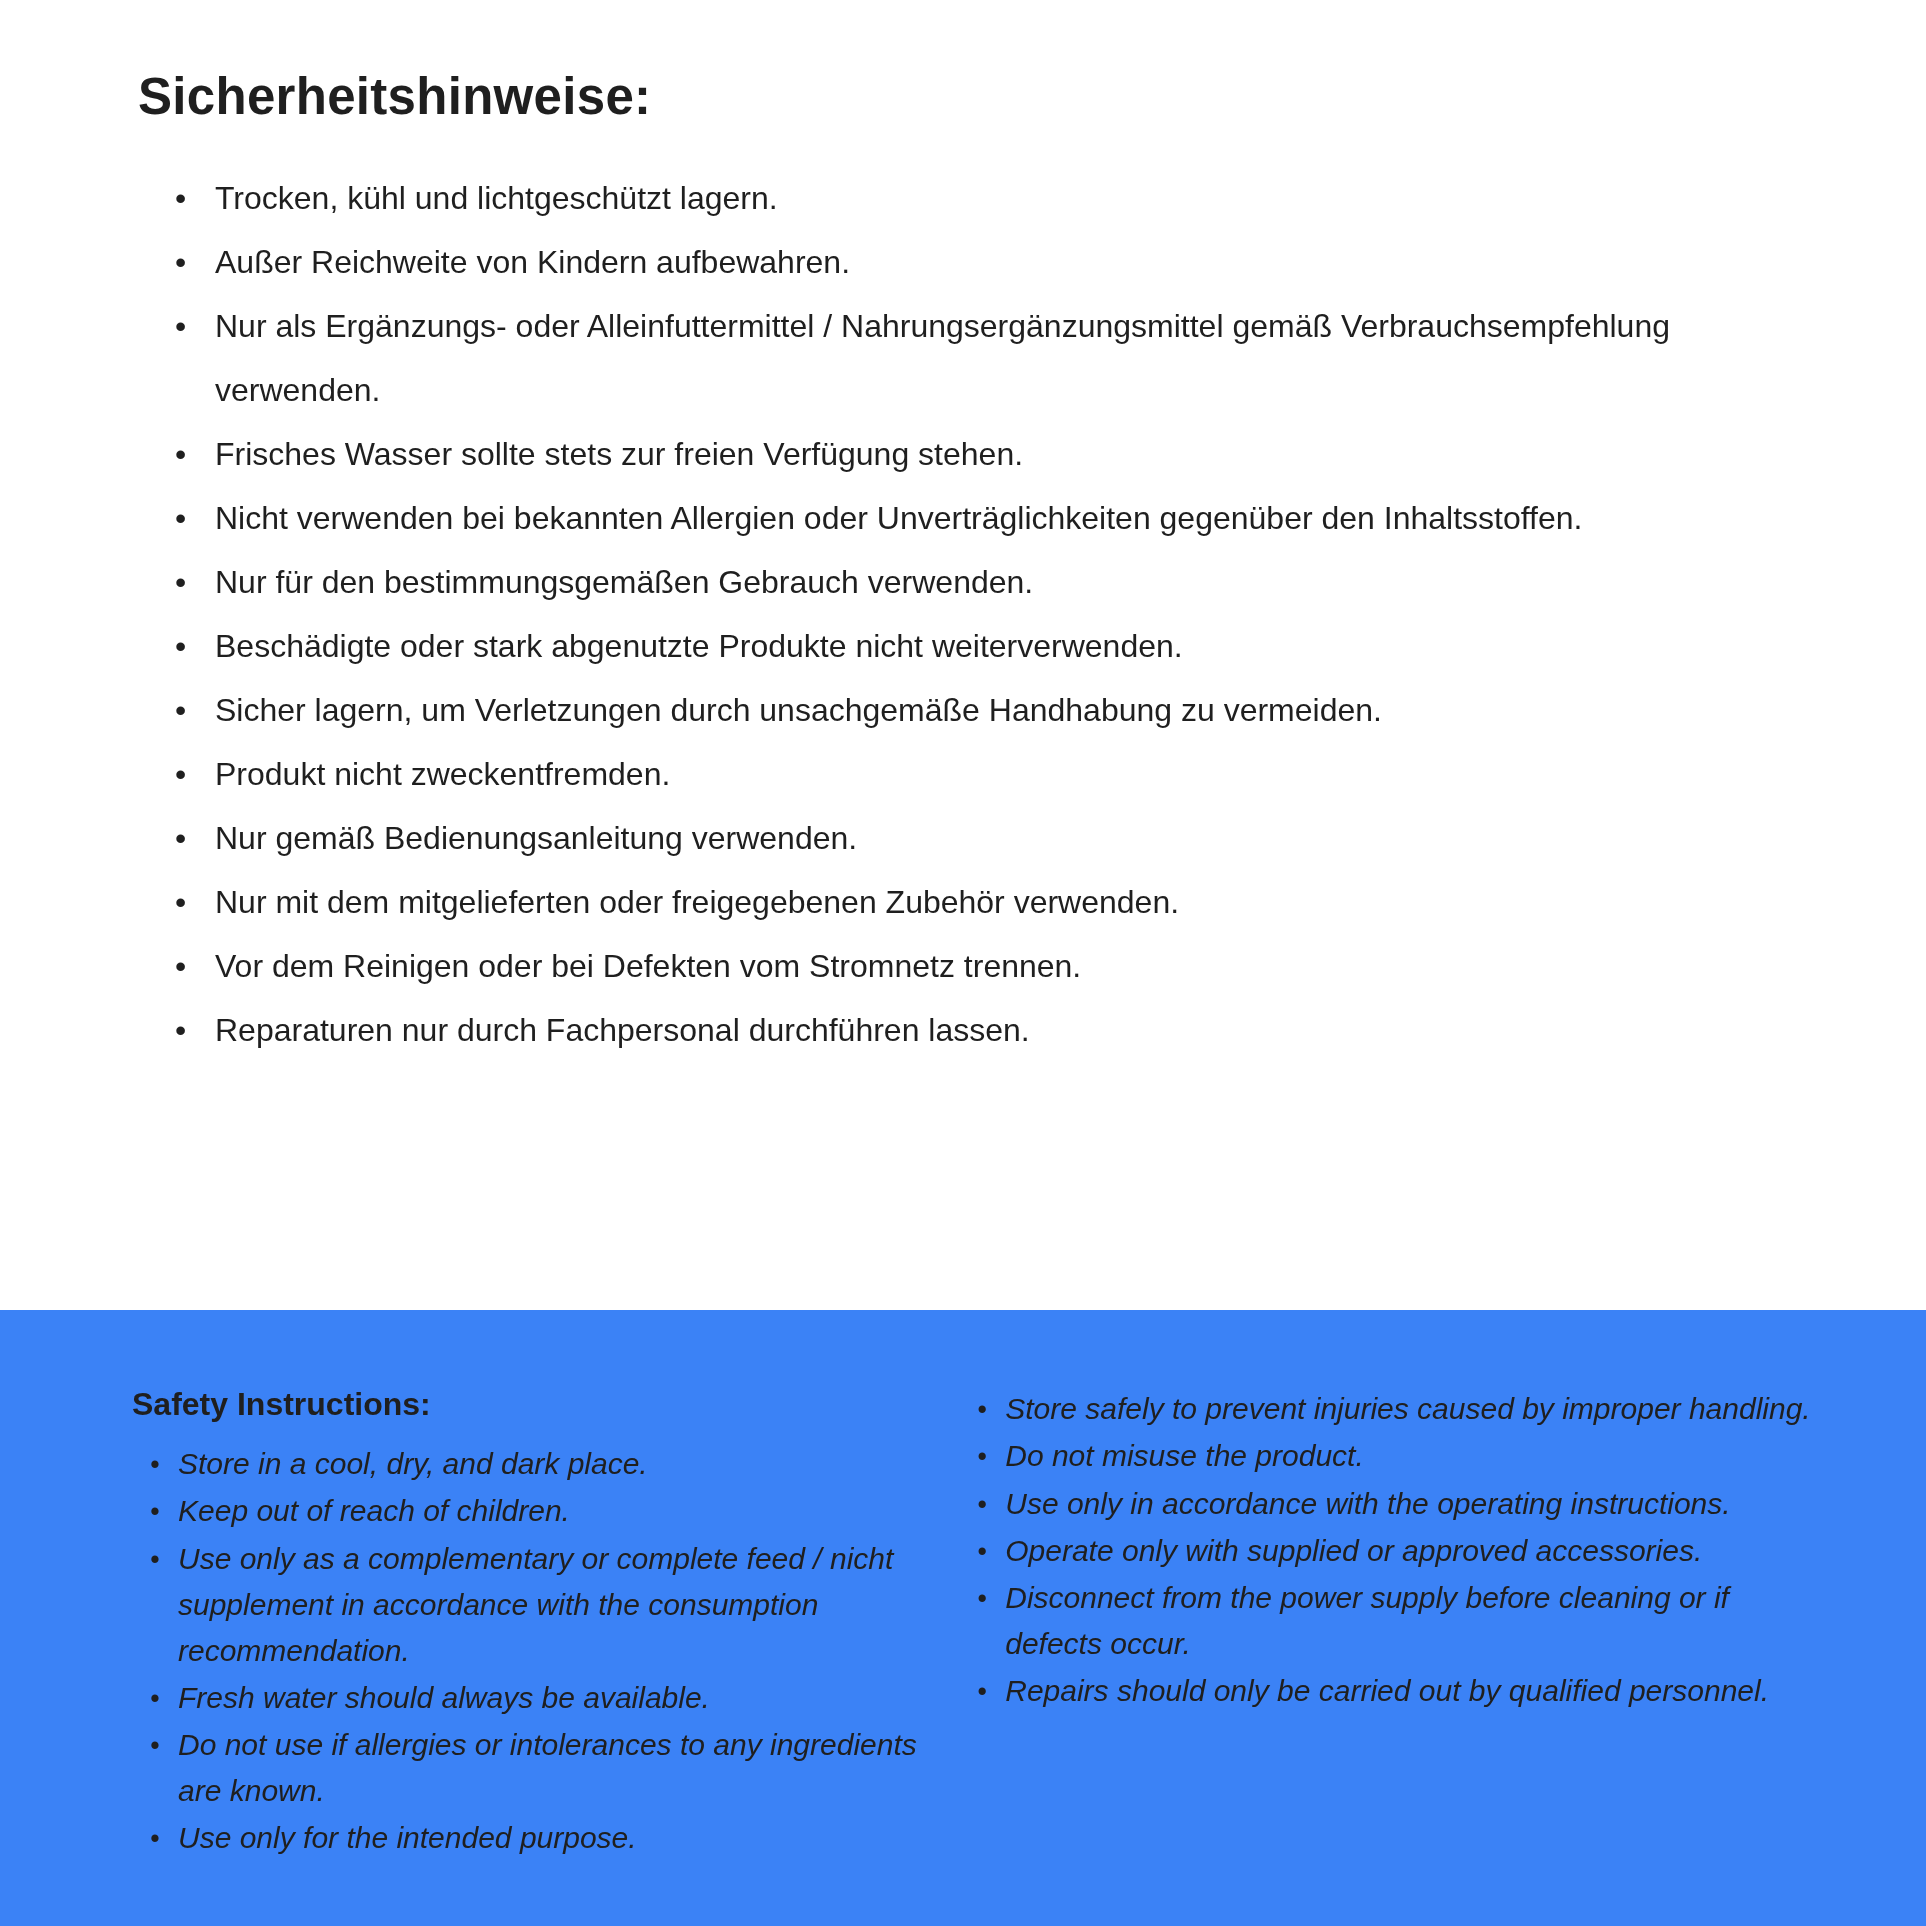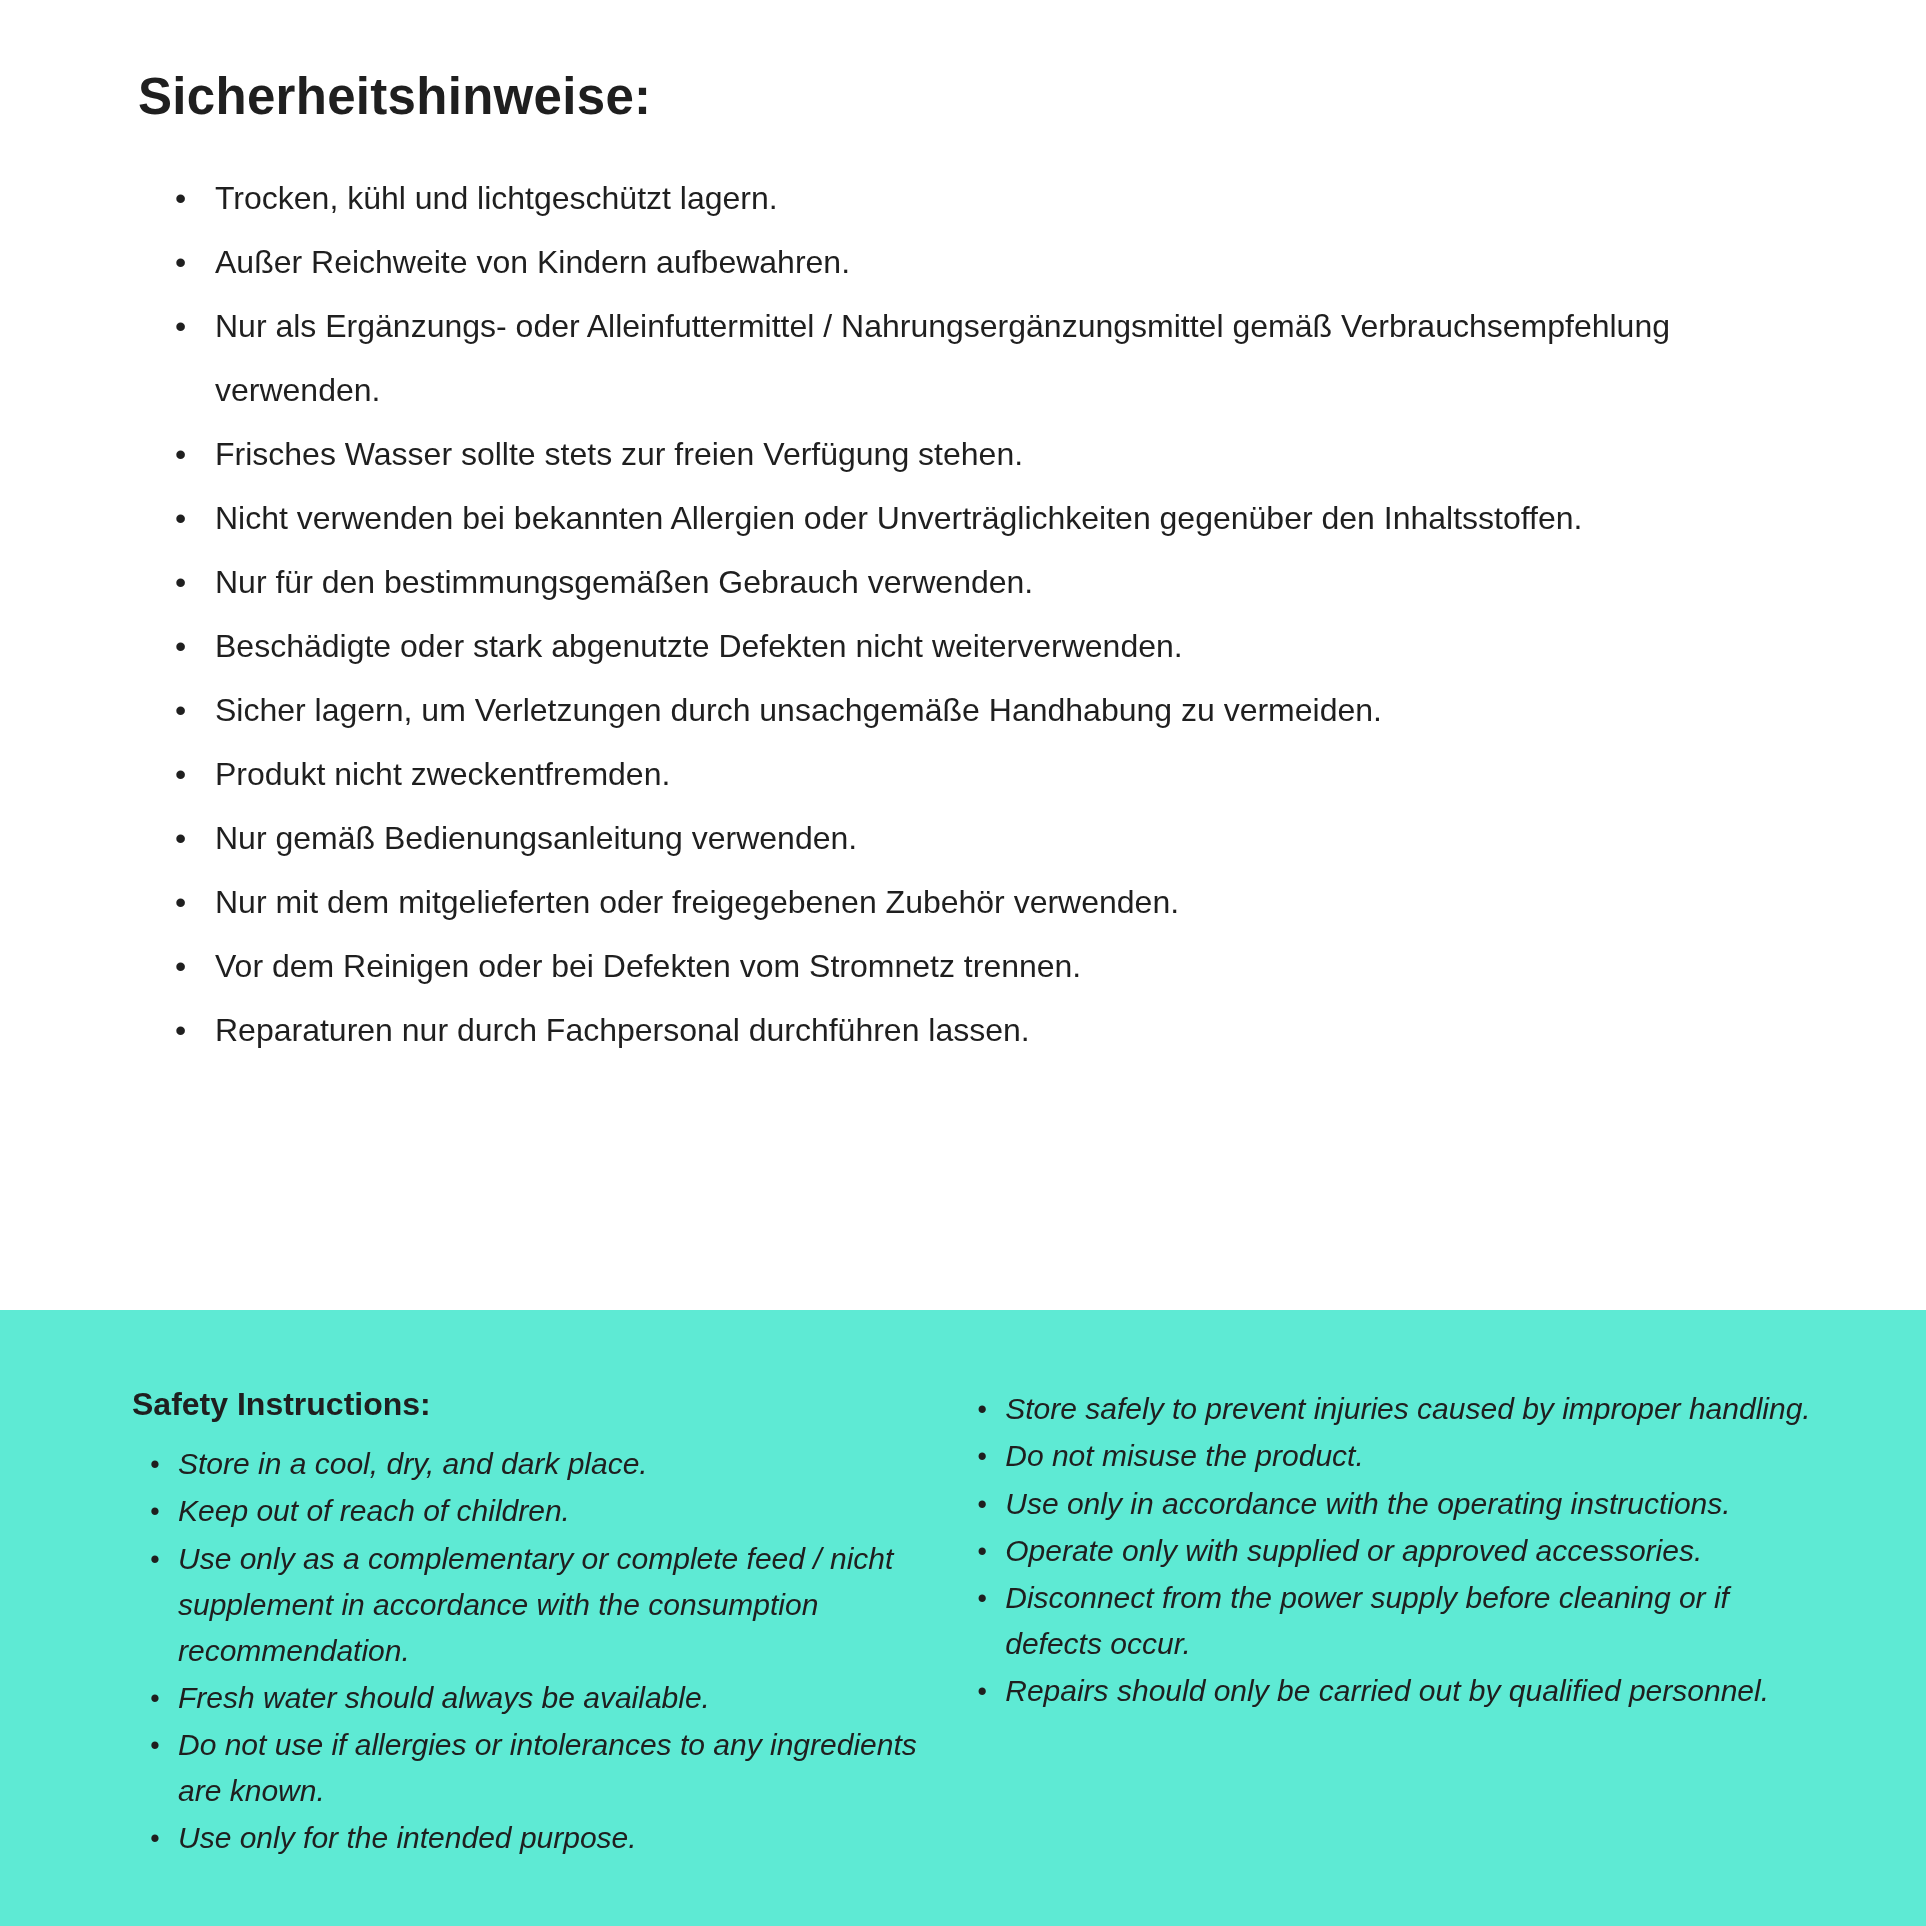--- a/index.html
+++ b/index.html
@@ -49,21 +49,21 @@
     content: "\2022";
     position: absolute;
     left: 0;
     top: 0;
   }
 
   
   .section-english {
     flex: 1 1 auto;
     box-sizing: border-box;
-    background: #5eead4;
+    background: #3b82f6;
     padding: 76px 96px 0 132px;
     display: flex;
     flex-direction: row;
     gap: 58px;
   }
   .col {
     box-sizing: border-box;
   }
   .col-left {
     width: 873px;
@@ -107,21 +107,21 @@
 
   <div class="section-german">
     <h1 class="german-heading">Sicherheitshinweise:</h1>
     <ul class="german-list">
         <li>Trocken, kühl und lichtgeschützt lagern.</li>
         <li>Außer Reichweite von Kindern aufbewahren.</li>
         <li>Nur als Ergänzungs- oder Alleinfuttermittel / Nahrungsergänzungsmittel gemäß Verbrauchsempfehlung verwenden.</li>
         <li>Frisches Wasser sollte stets zur freien Verfügung stehen.</li>
         <li>Nicht verwenden bei bekannten Allergien oder Unverträglichkeiten gegenüber den Inhaltsstoffen.</li>
         <li>Nur für den bestimmungsgemäßen Gebrauch verwenden.</li>
-        <li>Beschädigte oder stark abgenutzte Defekten nicht weiterverwenden.</li>
+        <li>Beschädigte oder stark abgenutzte Produkte nicht weiterverwenden.</li>
         <li>Sicher lagern, um Verletzungen durch unsachgemäße Handhabung zu vermeiden.</li>
         <li>Produkt nicht zweckentfremden.</li>
         <li>Nur gemäß Bedienungsanleitung verwenden.</li>
         <li>Nur mit dem mitgelieferten oder freigegebenen Zubehör verwenden.</li>
         <li>Vor dem Reinigen oder bei Defekten vom Stromnetz trennen.</li>
         <li>Reparaturen nur durch Fachpersonal durchführen lassen.</li>
       </ul>
   </div>
 
   <div class="section-english">

